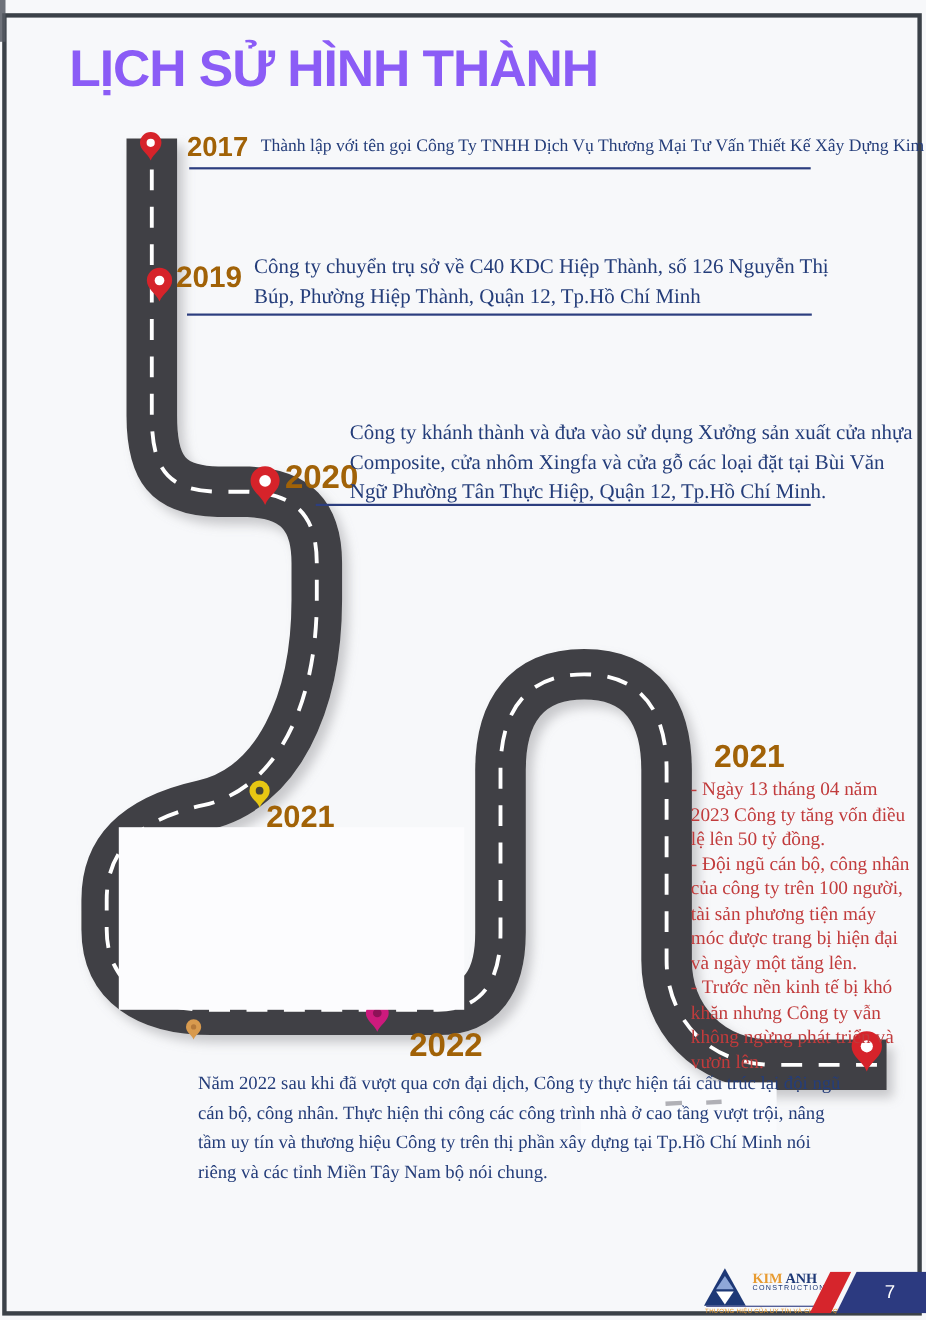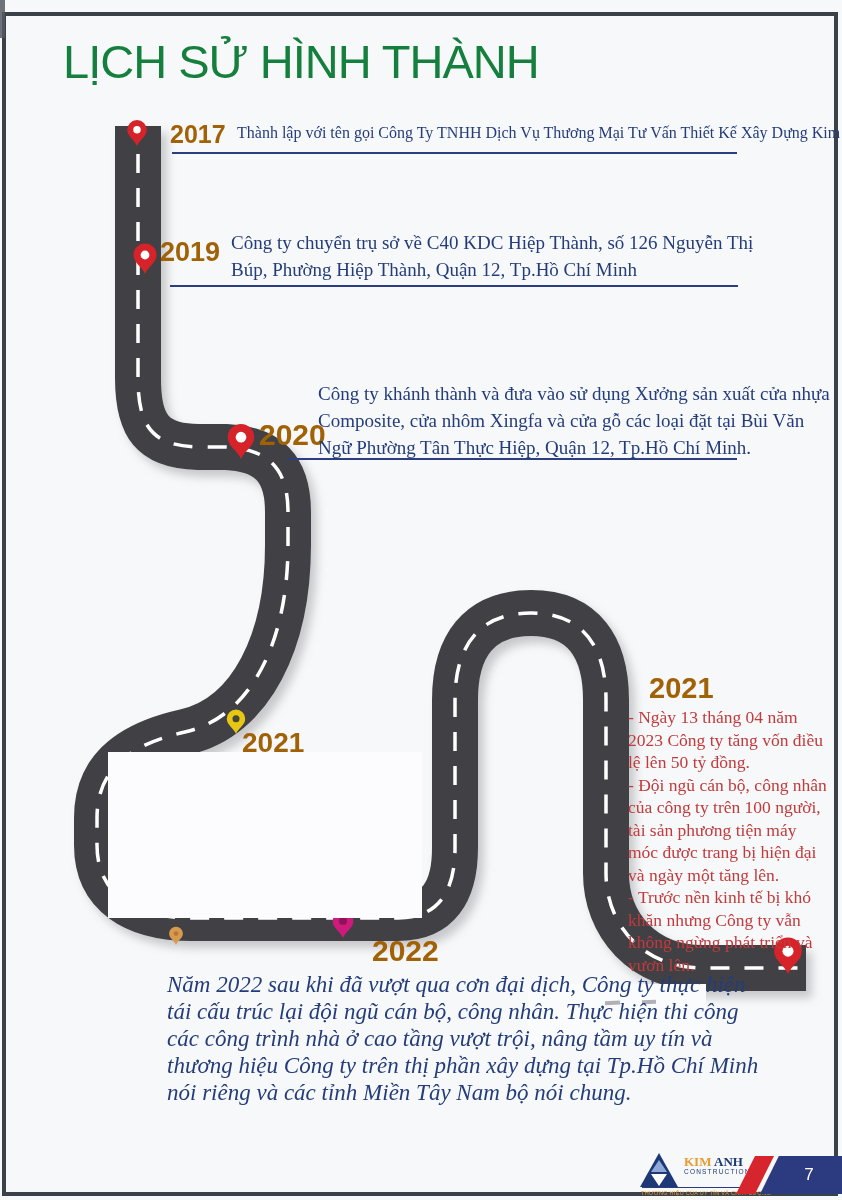--- a/index.html
+++ b/index.html
@@ -8,22 +8,22 @@
     background:#f7f8fa;font-family:"Liberation Serif",serif;
   }
   .abs{position:absolute;}
   #frame{
     position:absolute;left:2px;top:12px;width:836px;height:1184px;
     border:4px solid #3b4148;box-sizing:border-box;background:transparent;
   }
   #corner-smudge{position:absolute;left:0;top:0;width:5px;height:38px;background:#565b63;opacity:.85;}
   #page-title{
     position:absolute;left:63px;top:34px;width:560px;
-    font-family:"Liberation Sans",sans-serif;font-weight:400;font-size:47px;
-    letter-spacing:-1px;color:#15803d;white-space:nowrap;
+    font-family:"Liberation Sans",sans-serif;font-weight:700;font-size:47px;
+    letter-spacing:-1px;color:#8b5cf6;white-space:nowrap;
   }
   .year{
     position:absolute;font-family:"Liberation Sans",sans-serif;font-weight:bold;
     color:#a16207;line-height:1;
   }
   .para{position:absolute;color:#243d7a;}
   .para-red{position:absolute;color:#c13b3c;white-space:pre-line;}
   .rule{position:absolute;height:2px;background:#2c3e7f;}
   #t2017{left:237px;top:124px;font-size:16px;white-space:nowrap;}
   #y2017{left:170px;top:122px;font-size:25px;}
@@ -31,21 +31,21 @@
   #t2019{left:231px;top:229px;width:556px;font-size:19px;line-height:27px;}
   #y2019{left:160px;top:239px;font-size:27px;}
   #u2019{left:170px;top:285px;width:568px;}
   #t2020{left:318px;top:380px;width:512px;font-size:19px;line-height:27px;}
   #y2020{left:259px;top:420px;font-size:30px;}
   #u2020{left:287px;top:458px;width:450px;}
   #box2021{left:108px;top:752px;width:314px;height:166px;background:#fcfcfe;}
   #y2021{left:242px;top:729px;font-size:28px;}
   #t2021{left:119px;top:759px;width:294px;font-size:18.5px;line-height:27px;}
   #y2022{left:336px;top:936px;font-size:30px;margin-left:36px;}
-  #t2022{left:167px;top:971px;width:592px;font-size:23px;line-height:27px;font-style:italic;}
+  #t2022{left:180px;top:971px;width:592px;font-size:17px;line-height:27px;}
   #y2023{left:649px;top:674px;font-size:29px;}
   #t2023{left:628px;top:706px;width:202px;font-size:17.5px;line-height:22.5px;}
   
   #footer-stripe{
     position:absolute;left:736px;top:1156px;width:40px;height:38px;background:#d6252c;
     -webkit-clip-path:polygon(0 100%,47.5% 0,95% 0,47.5% 100%);
     clip-path:polygon(0 100%,47.5% 0,95% 0,47.5% 100%);
   }
   #footer-pagebox{
     position:absolute;left:760px;top:1156px;width:82px;height:38px;background:#2c3a80;

